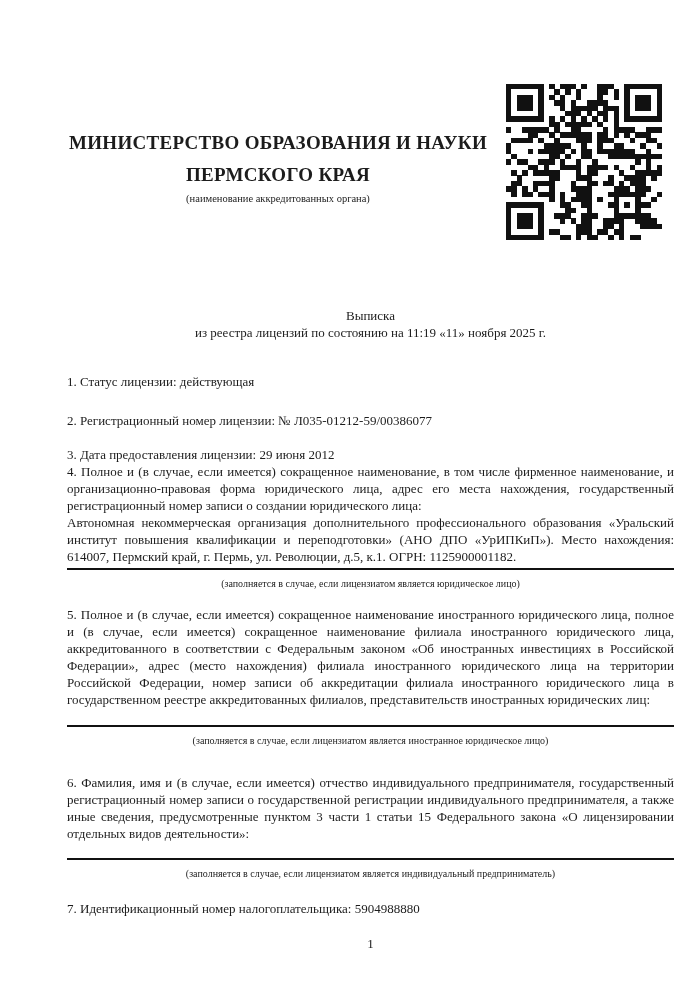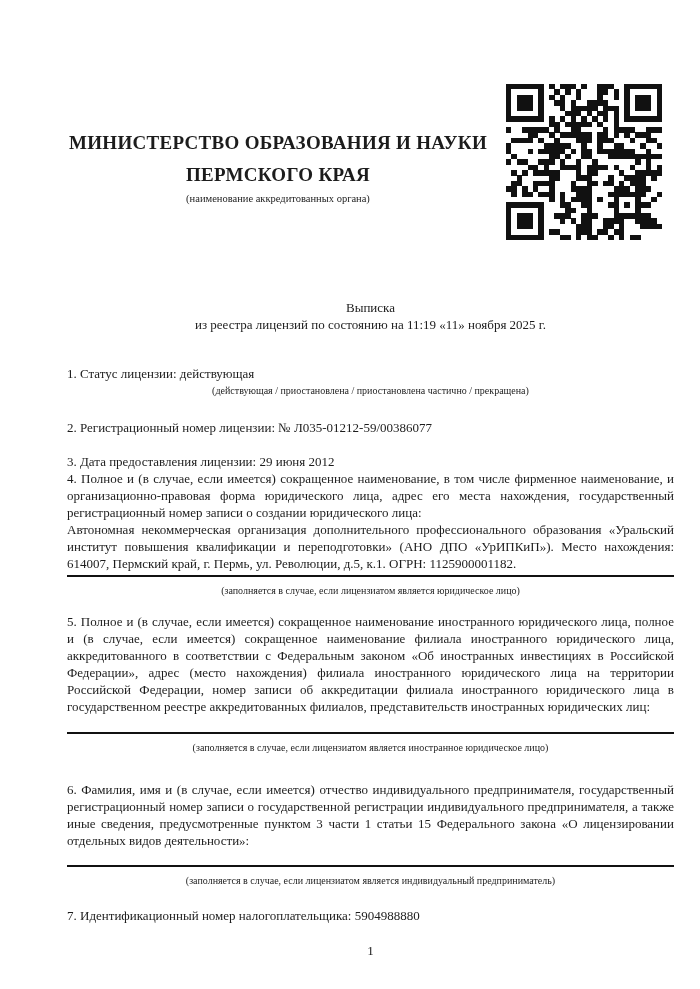--- a/index.html
+++ b/index.html
@@ -24,21 +24,21 @@
   .authority .caption{
     font-size:10.5px;line-height:14px;margin-top:1px;
   }
   
   .qr{
     position:absolute;left:506px;top:84px;width:156px;height:156px;
   }
   .qr svg{display:block;}
   
   .content{
-    position:absolute;left:67px;top:0;width:607px;
+    position:absolute;left:67px;top:8px;width:607px;
     padding-top:299px;
     font-size:13px;line-height:17px;
   }
   .doc-title{text-align:center;}
   .field{ text-align:justify; text-justify:inter-word; hyphens:none; }
   .m-item1 {margin-top:32px;}
   .m-item2 {margin-top:22px;}
   .m-item3 {margin-top:17px;}
   .m-item4 {}
   .m-item5 {margin-top:16px;}
@@ -504,21 +504,20 @@
         <rect x="24" y="28" width="1.02" height="1.02"></rect>
       </svg>
     </div>
 
   <div class="content">
 
     <div class="doc-title">Выписка</div>
     <div class="doc-title">из реестра лицензий по состоянию на 11:19 «11» ноября 2025 г.</div>
 
     <div class="field m-item1">1. Статус лицензии: действующая</div>
-    <div class="small-caption caption-under-item1">(действующая / приостановлена / приостановлена частично / прекращена)</div>
 
     <div class="field m-item2">2. Регистрационный номер лицензии: № Л035-01212-59/00386077</div>
 
     <div class="field m-item3">3. Дата предоставления лицензии: 29 июня 2012</div>
 
     <div class="field m-item4">4. Полное и (в случае, если имеется) сокращенное наименование, в том числе фирменное наименование, и организационно-правовая форма юридического лица, адрес его места нахождения, государственный регистрационный номер записи о создании юридического лица:</div>
     <div class="field">Автономная некоммерческая организация дополнительного профессионального образования «Уральский институт повышения квалификации и переподготовки» (АНО ДПО «УрИПКиП»). Место нахождения: 614007, Пермский край, г. Пермь, ул. Революции, д.5, к.1. ОГРН: 1125900001182.</div>
     <div class="rule rule-tight"></div>
     <div class="small-caption">(заполняется в случае, если лицензиатом является юридическое лицо)</div>
 

